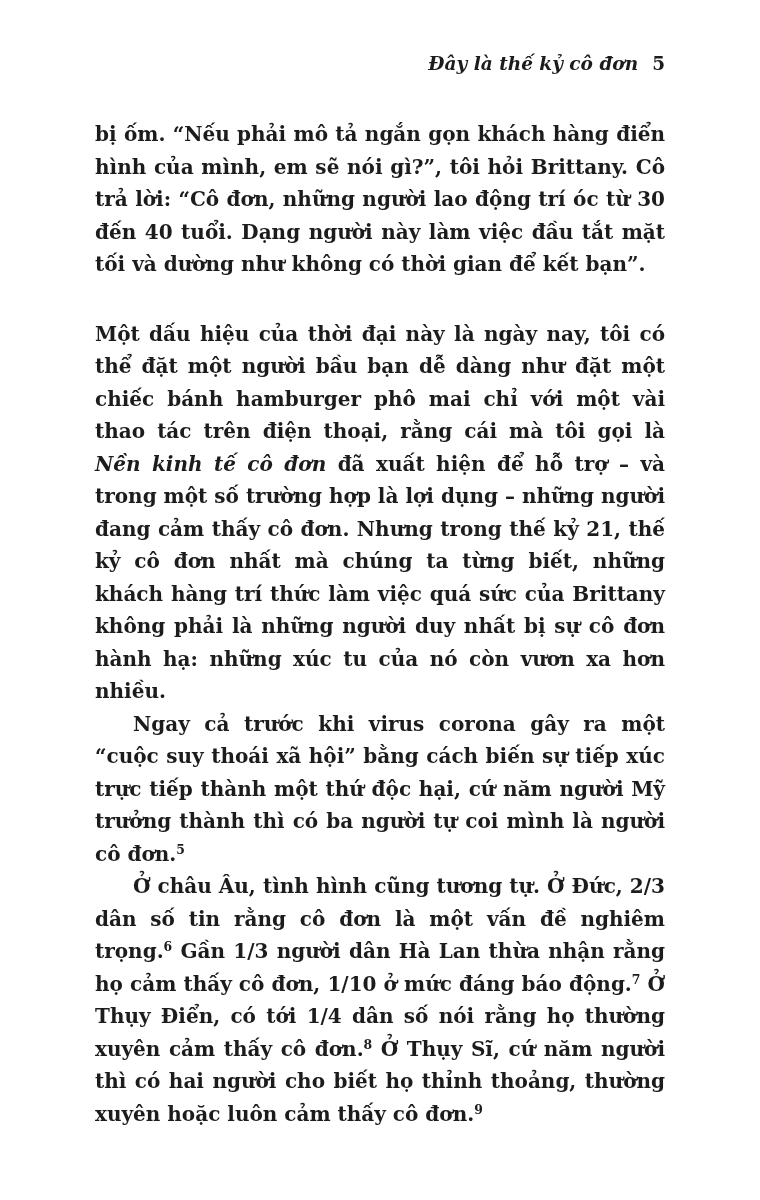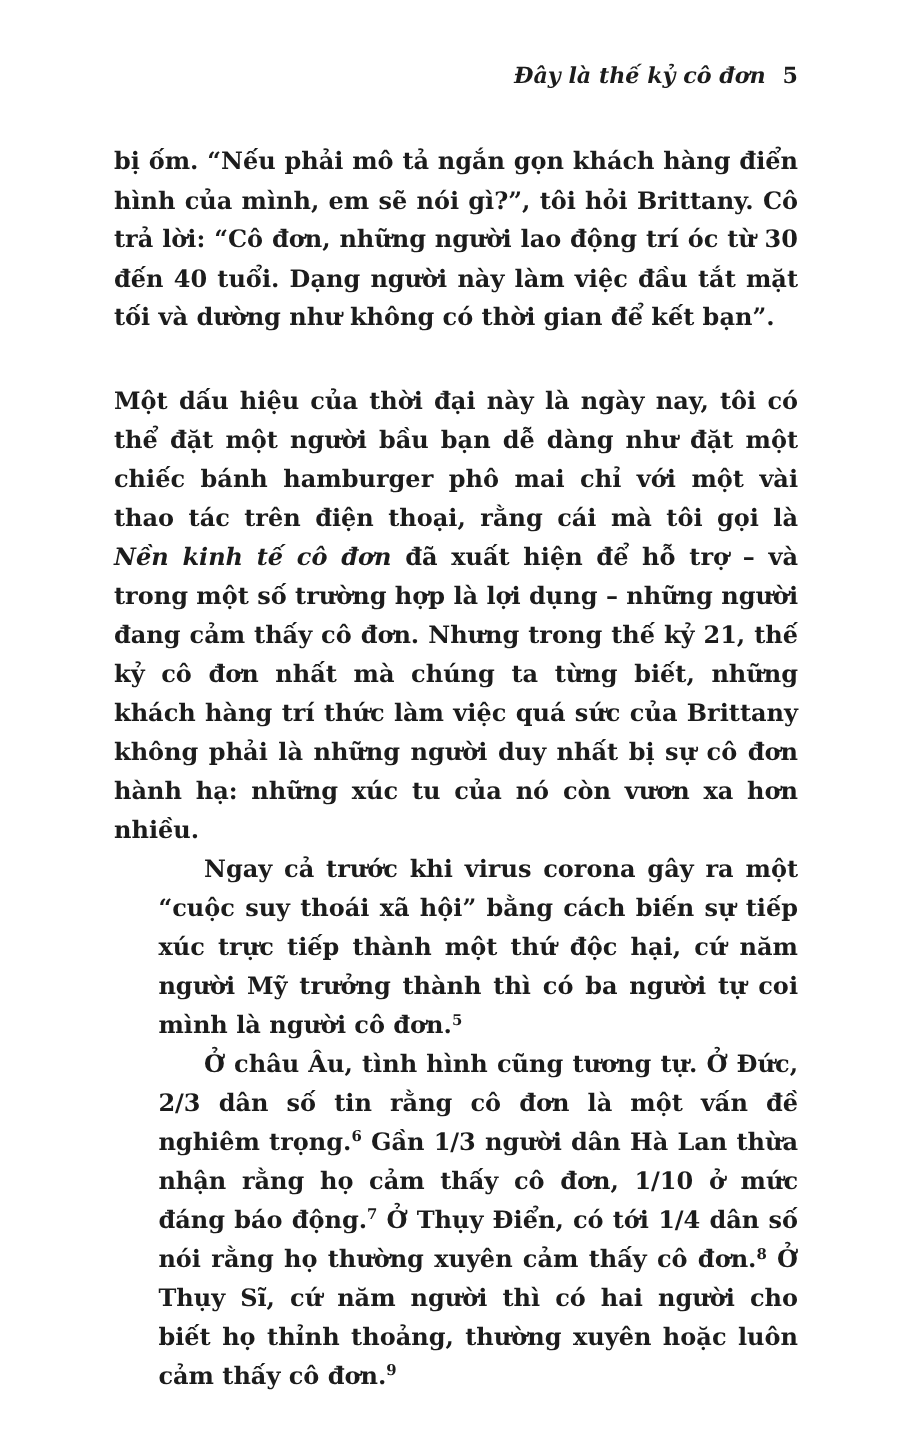--- a/index.html
+++ b/index.html
@@ -39,21 +39,20 @@
   }
   .text-block p {
     margin: 0;
     font-weight: bold;
   }
   .text-block p.gap {
     margin-top: 37px;
   }
   .text-block p.indent {
     text-indent: 38px;
-    margin-left: 37px;
   }
   em { font-style: italic; }
   sup {
     font-size: 0.62em;
     line-height: 0;
     vertical-align: baseline;
     position: relative;
     top: -0.55em;
   }
 </style>

